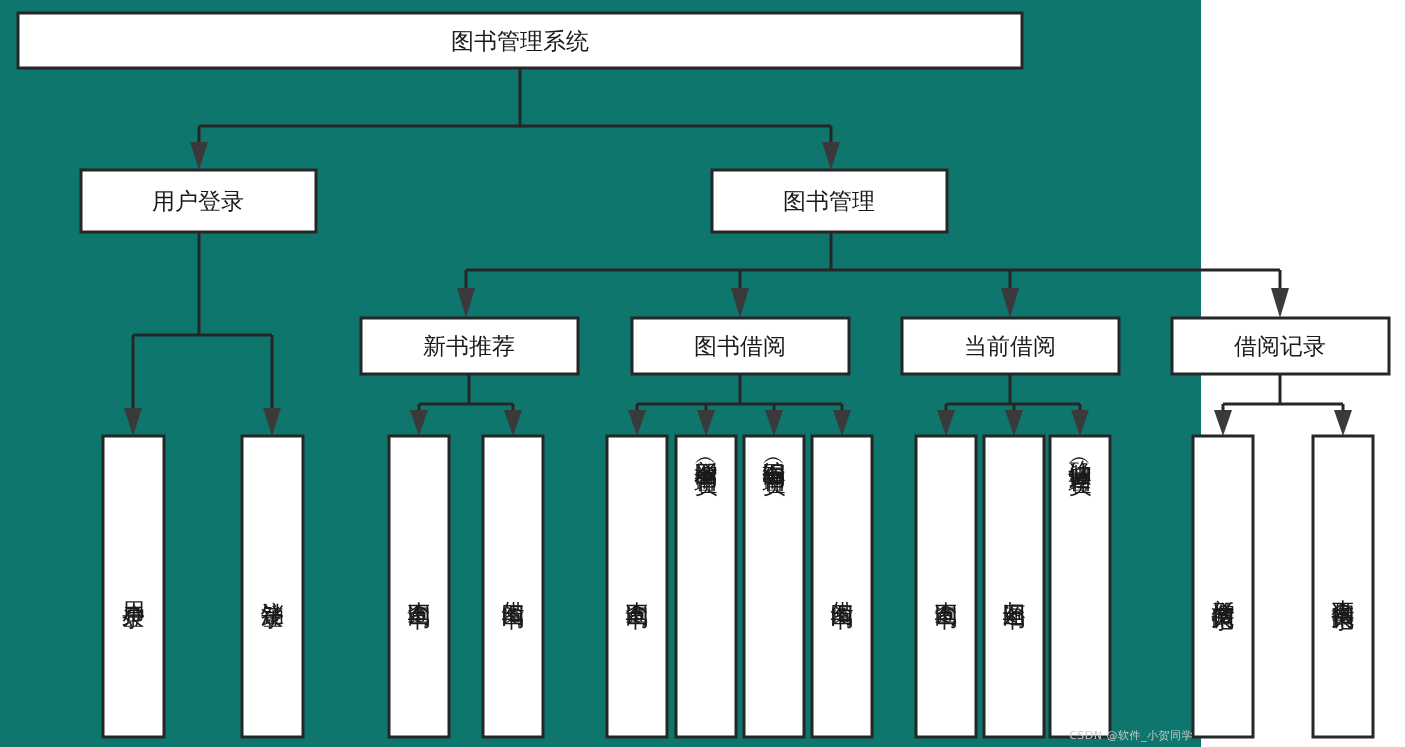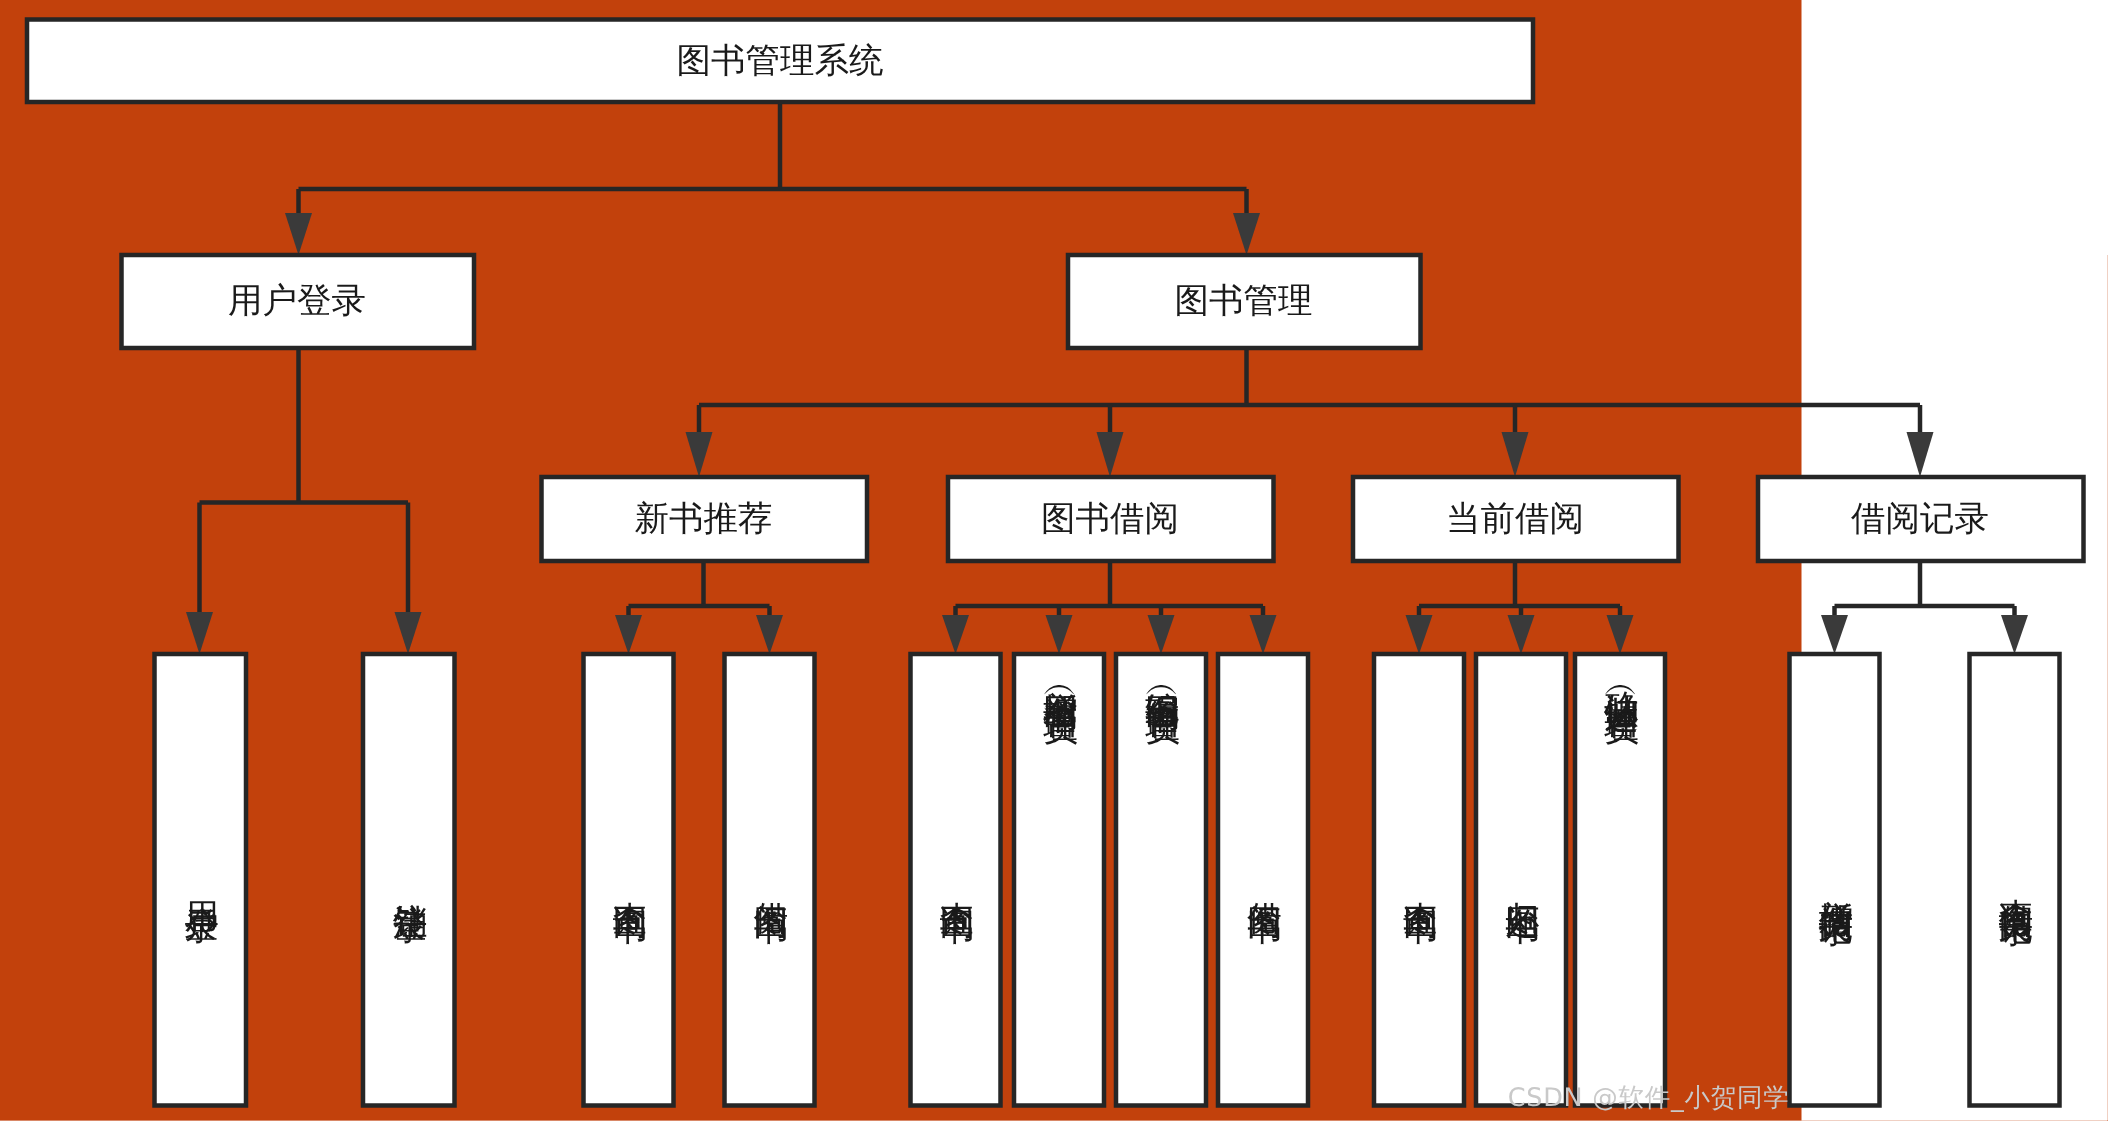--- a/index.html
+++ b/index.html
@@ -10,21 +10,21 @@
   body {
     width: 1405px;
     height: 747px;
     font-family: "DejaVu Sans", "Liberation Sans", sans-serif;
     overflow: hidden;
   }
   #diagram-root {
     position: relative;
     width: 1201px;
     height: 747px;
-    background: #c2410c;
+    background: #0f766e;
   }
   svg.canvas {
     position: absolute;
     left: 0;
     top: 0;
     width: 1405px;
     height: 747px;
   }
   .node-box {
     fill: #ffffff;
@@ -69,21 +69,21 @@
     line-height: 1.18;
     color: #1a1a1a;
     letter-spacing: 2px;
     white-space: nowrap;
   }
   .watermark {
     position: absolute;
     right: 8px;
     bottom: 4px;
     font-family: "DejaVu Sans", "Liberation Sans", sans-serif;
-    font-size: 17px;
+    font-size: 11px;
     color: #c9c9c9;
     letter-spacing: 0.5px;
     white-space: nowrap;
   }
 </style>
 </head>
 <body>
 
 <div id="diagram-root">
 

